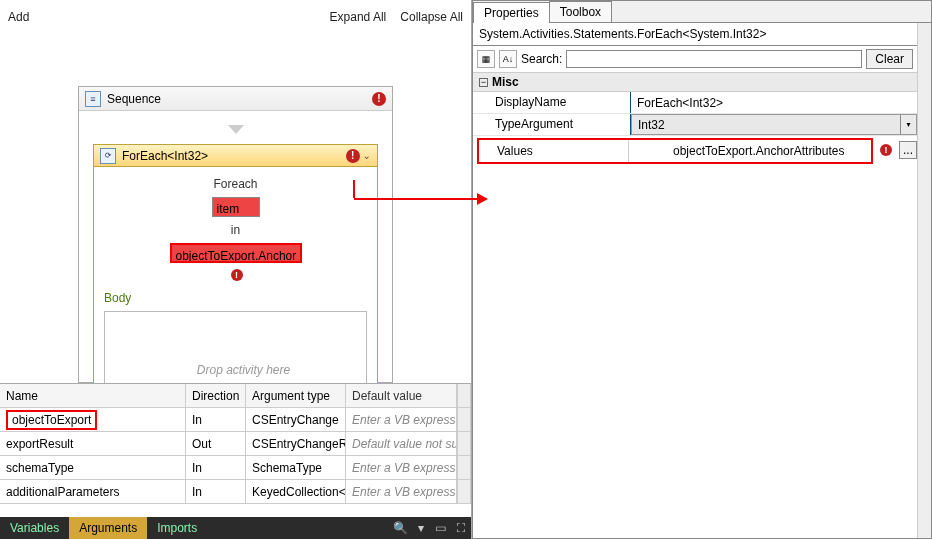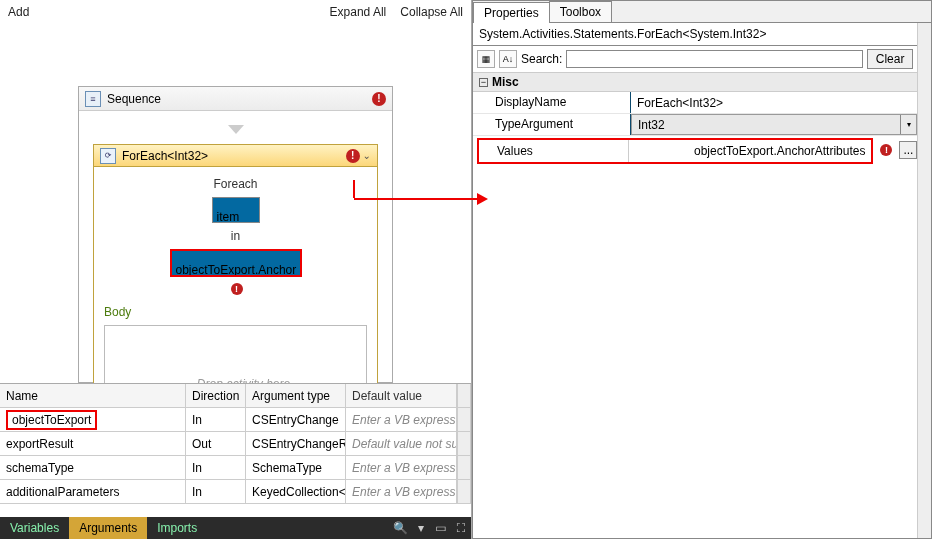--- a/index.html
+++ b/index.html
@@ -2,21 +2,21 @@
 <html><head>
   <meta charset="utf-8">
   <style>
     * { box-sizing: border-box; margin: 0; padding: 0; font-family: 'Segoe UI', Tahoma, sans-serif; font-size: 12px; }
     body { width: 932px; height: 539px; position: relative; background: #fff; overflow: hidden; }
     .wrap { display: flex; width: 100%; height: 100%; }
     .left-panel { width: 472px; height: 100%; border-right: 1px solid #aaa; display: flex; flex-direction: column; }
     .right-panel { flex: 1; height: 100%; border: 1px solid #888; display: flex; flex-direction: column; }
     
     
-    .lt-toolbar { height: 24px; display:flex; justify-content:space-between; align-items:center; padding: 0 8px; gap: 39px; }
+    .lt-toolbar { height: 24px; display:flex; justify-content:space-between; align-items:flex-end; padding: 0 8px; gap: 39px; }
     .lt-toolbar .links { display:flex; gap:14px; }
     .lt-toolbar span { color:#222; }
     
     
     .designer { flex:1; overflow:hidden; background:#fff; padding-top:62px; display:flex; justify-content:center; }
     .seq-outer { width: 315px; border:1px solid #aaa; background:#fff; position:relative; }
     .seq-header { height:24px; background:linear-gradient(#f8f8f8,#ececec); border-bottom:1px solid #ccc; display:flex; align-items:center; padding:0 6px; }
     .seq-header .iconbox { width:16px; height:16px; background:#e8f0f8; border:1px solid #6a8fb5; margin-right:6px; display:flex; align-items:center; justify-content:center; font-size:9px; color:#336; }
     .seq-header .err { margin-left:auto; width:14px; height:14px; border-radius:7px; background:#c02020; color:#fff; font-weight:bold; font-size:10px; display:flex; align-items:center; justify-content:center; }
     .seq-body { padding:10px 14px 18px; }
@@ -25,21 +25,21 @@
     
     .foreach { border:1px solid #c0a23d; }
     .foreach-header { height:22px; background:linear-gradient(#fff2c2,#fcd77a); display:flex; align-items:center; padding:0 6px; border-bottom:1px solid #c0a23d;}
     .foreach-header .iconfe { width:16px; height:16px; background:#eaf2fb; border:1px solid #6a8fb5; margin-right:6px; display:flex; align-items:center; justify-content:center; font-size:8px; color:#336; }
     .foreach-header .err { margin-left:auto; width:14px; height:14px; border-radius:7px; background:#c02020; color:#fff; font-weight:bold; font-size:10px; display:flex; align-items:center; justify-content:center; }
     .foreach-header .chev { margin-left:3px; color:#555; font-size:10px; }
     
     .foreach-body { padding:10px 10px 12px; background:#fff; }
     .fe-row { display:flex; align-items:center; gap:6px;flex-direction:column; }
     .fe-row .lab { color:#333; }
-    .txt { border:1px solid #888; background:#0369a1; padding:12px 4px; height:20px; }
+    .txt { border:1px solid #888; background:#ef4444; padding:4px 4px; height:20px; }
     .txt.item { width:48px; }
     .txt.expr { width:132px; overflow:hidden; white-space:nowrap; }
     .redbox { border:2px solid #e00 !important; }
     .err-sm { width:12px; height:12px; border-radius:6px; background:#c02020; color:#fff; font-weight:bold; font-size:9px; display:inline-flex; align-items:center; justify-content:center; margin-left:2px;}
     
     .body-lab { margin-top:10px; color:#4d7c0f; }
     .body-drop { margin-top:6px; height:118px; border:1px solid #bbb; background:#fff; display:flex; align-items:center; justify-content:center; color:#999; font-style:italic;padding-left:16px; }
     
     
     .arg-grid { height:134px; border-top:1px solid #aaa; }
@@ -69,21 +69,21 @@
     
     .misc-head { background:#eaeaea; border-bottom:1px solid #ccc; padding:2px 6px; display:flex; align-items:center; gap:4px; }
     .minus { width:9px; height:9px; border:1px solid #666; display:inline-flex; align-items:center; justify-content:center; font-size:9px; line-height:1; }
     
     .prop-row { display:flex; height:22px; border-bottom:1px solid #e6e6e6; }
     .prop-row .pn { width:158px; padding:3px 12px 3px 22px; border-right:1px solid #0c4a6e; }
     .prop-row .pv { flex:1; padding:3px 6px; display:flex; align-items:center; position:relative; }
     .pv.selected { background:#e8e8e8; border:1px solid #999; }
     .dd-arrow { position:absolute; right:0; top:0; bottom:0; width:16px; border-left:1px solid #888; background:#eaeaea; display:flex; align-items:center; justify-content:center; font-size:8px; }
     
-    .values-row { display:flex; height:26px; align-items:center; border:2px solid #e00; margin:2px 4px 0 4px;gap:21px; }
+    .values-row { display:flex; height:26px; align-items:center; border:2px solid #e00; margin:2px 4px 0 4px; }
     .values-row .pn2 { width:150px; padding-left:18px; border-right:1px solid #ccc; height:100%; display:flex; align-items:center; }
     .values-row .pv2 { flex:1; height:100%; display:flex; align-items:center; padding:0 6px;margin-left:38px; }
     .ell-btn { width:18px; height:18px; border:1px solid #888; background:#f0f0f0; display:flex; align-items:center; justify-content:center; margin-left:4px; }
     
     
     .arrow-conn { position:absolute; left:354px; top:198px; width:132px; height:2px; background:#e00; z-index:50; }
     .arrow-conn::after { content:''; position:absolute; right:-2px; top:-5px; border-left:11px solid #e00; border-top:6px solid transparent; border-bottom:6px solid transparent; }
     .arrow-conn::before { content:''; position:absolute; left:-1px; top:-18px; width:2px; height:18px; background:#e00; }
     
     .right-scroll { width:14px; background:#eee; border-left:1px solid #ccc; }

